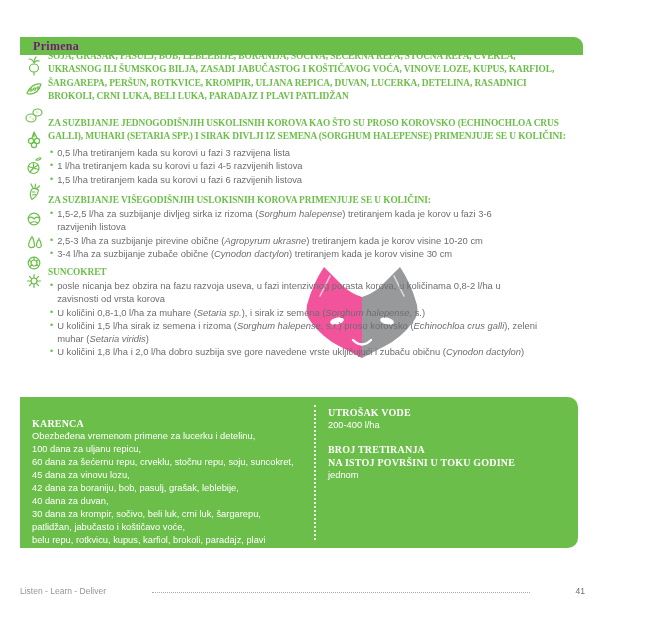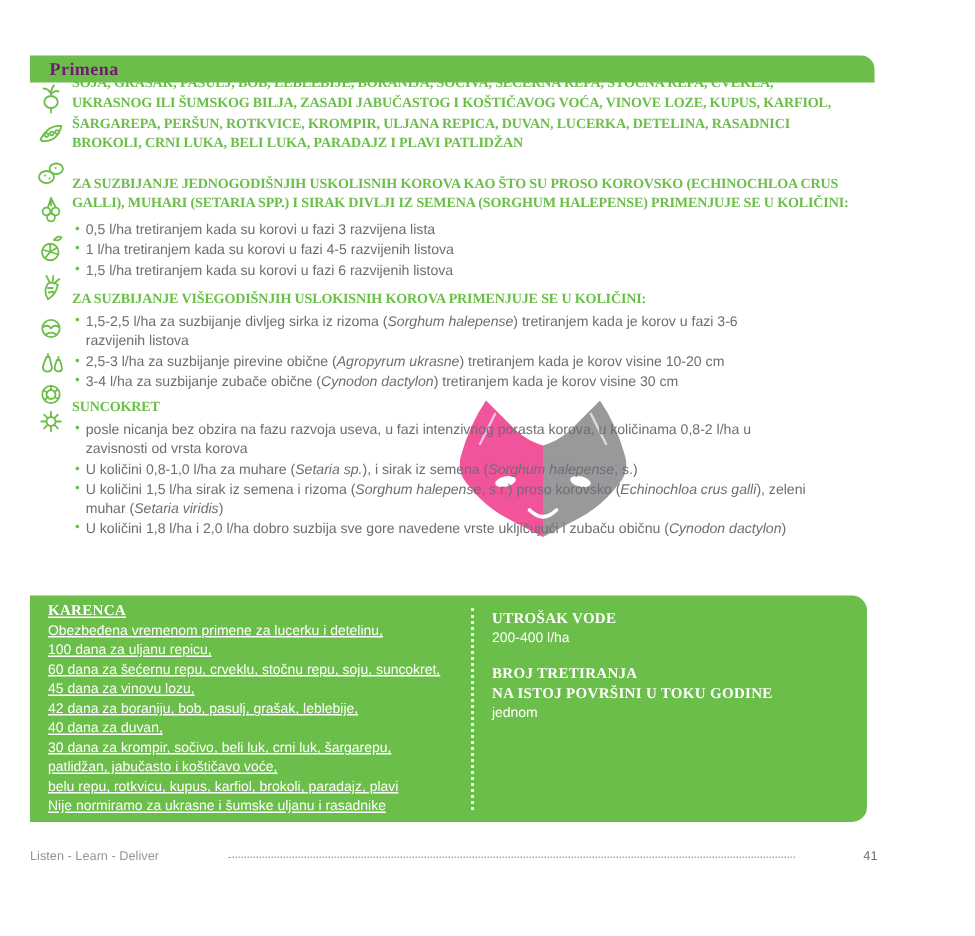--- a/index.html
+++ b/index.html
@@ -24,28 +24,28 @@
   
   .micon{position:absolute;left:24px;width:20px;height:20px;z-index:2;}
   .micon svg{width:20px;height:20px;stroke:#6CBE4A;fill:none;stroke-width:1.2;
              stroke-linecap:round;stroke-linejoin:round;}
   
   .fox{position:absolute;left:286px;top:264px;width:152px;height:96px;z-index:1;}
   
   .info-box{position:absolute;left:20px;top:397px;width:558px;height:151px;
             background:#6CBE4A;border-radius:0 10px 10px 0;display:flex;
             color:#ffffff;z-index:2;}
-  .box-left{width:272px;padding:4px 0 0 12px;text-decoration:underline;}
+  .box-left{width:272px;padding:20px 0 0 12px;}
   .box-divider{border-left:2px dotted rgba(255,255,255,.85);margin:8px 0 8px 10px;}
   .box-right{padding:9px 0 16px 12px;}
   .box-title{font-size:10px;letter-spacing:.2px;line-height:13px;}
   .box-line{font-size:9.3px;line-height:13px;white-space:nowrap;}
   .box-gap{height:11px;}
   
-  .footer{position:absolute;left:20px;top:565px;width:565px;display:flex;
+  .footer{position:absolute;left:20px;top:586px;width:565px;display:flex;
           align-items:flex-end;color:#939598;font-size:8.5px;z-index:2;gap:36px;}
   .leader{flex:1;border-bottom:1.5px dotted #A7A9AC;margin:0 10px 3px 10px;height:6px;}
   .pagenum{color:#6D6E71;}
 </style>
 </head>
 <body>
 
 <div class="page">
 
   <div class="title-bar">

